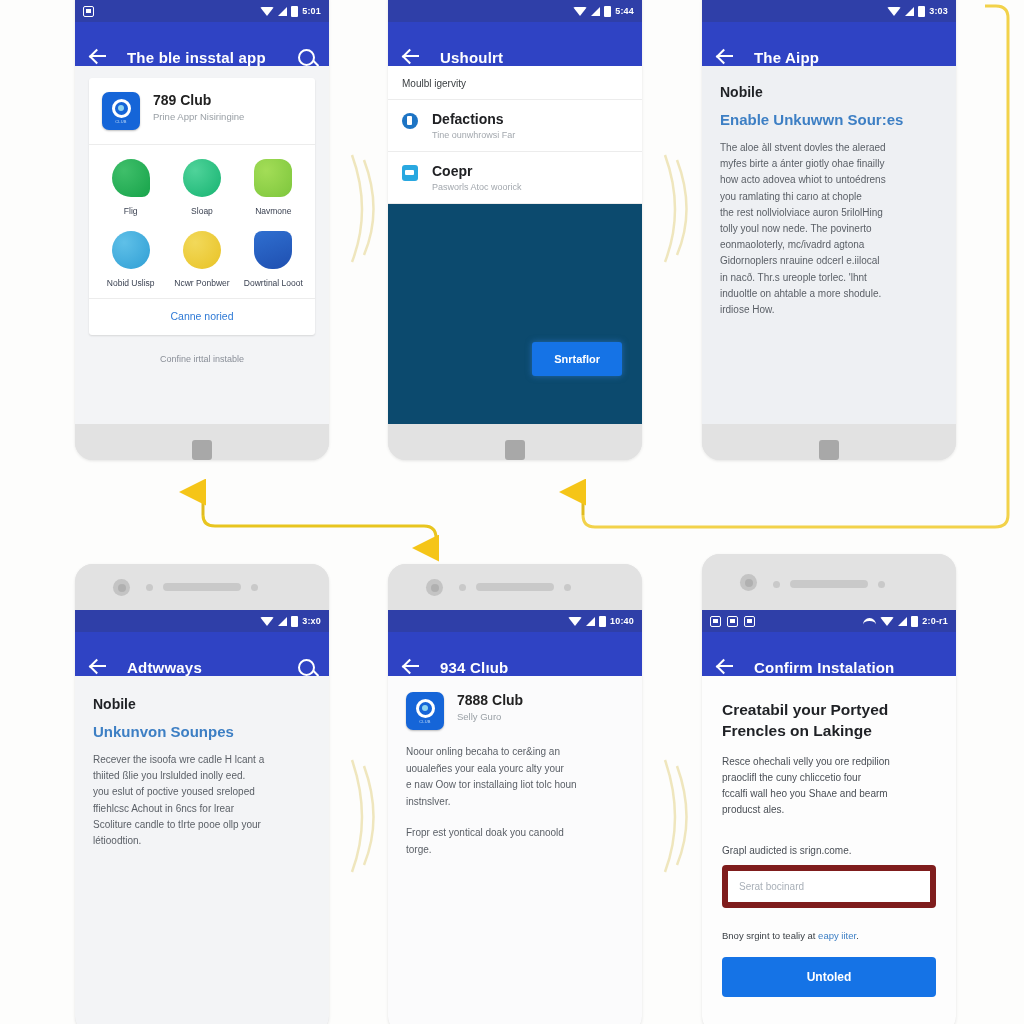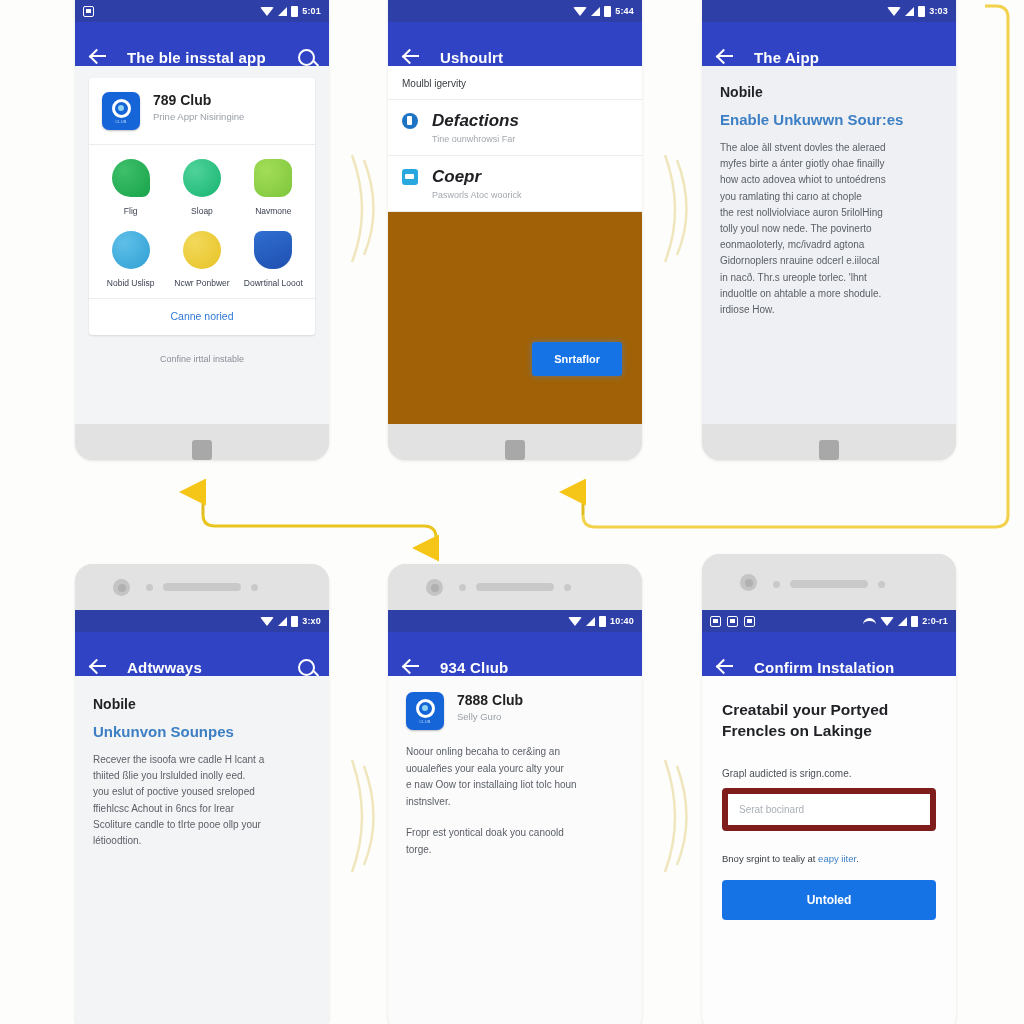--- a/index.html
+++ b/index.html
@@ -114,21 +114,21 @@
   .below-note { text-align:center; font-size:9px; color:#8a8f98; padding: 19px 0; }
 
   
   .sec-head { font-size:10px; color:#3c4043; padding: 12px 14px 10px; background:#fff; }
   .set-item { display:flex; align-items:flex-start; padding: 11px 14px; background:#fff; }
   .set-ico { width:16px; height:16px; border-radius:50%; background:#1d74c4; flex:none; margin-top:2px; position:relative; }
   .set-ico.sq { border-radius:3px; background:#29a8e0; }
   .set-ico::after{ content:""; position:absolute; left:5px; top:3px; width:5px; height:9px; background:#fff; border-radius:1px; }
   .set-ico.sq::after{ left:3px; top:5px; width:9px; height:5px; }
   .set-txt { margin-left:14px; }
-  .set-title { font-size:17px; font-weight:bold; color:#202124;font-style:italic; }
+  .set-title { font-size:14px; font-weight:bold; color:#202124; }
   .set-sub { font-size:9px; color:#a3a8ae; margin-top:3px; }
 
   .primary-btn {
     background:#1573e6; color:#fff; border:none; border-radius:3px;
     font-size:11px; font-weight:bold; padding:11px 22px; cursor:pointer;
     box-shadow: 0 0 6px rgba(60,140,240,.5);
     font-family: "Liberation Sans", sans-serif;
   }
   .btn-wrap { position:absolute; right:20px; bottom:48px; }
 
@@ -251,21 +251,21 @@
         </div>
         <div class="below-note">Confine irttal instable</div>
       </div>
     </div>
     <div class="phone-bottom">
       <span class="home-sq"></span>
     </div>
   </div>
 
   <div class="phone" style="left:388px; top:-18px; width:254px; height:478px;">
-    <div class="screen" style="height:424px; margin-top:18px; background:#a16207;">
+    <div class="screen" style="height:424px; margin-top:18px; background:#0c4a6e;">
       <div class="statusbar">
         <div class="sb-left"></div>
         <div class="sb-right">
           <span class="glyph-wifi"></span>
           <span class="glyph-sig"></span>
           <span class="glyph-bat"></span>
           <span class="sb-time">5:44</span>
         </div>
       </div>
       <div class="appbar">
@@ -448,20 +448,24 @@
           <span class="sb-time">2:0-r1</span>
         </div>
       </div>
       <div class="appbar">
         <span class="back-arrow"></span>
         <span class="appbar-title">Confirm Instalation</span>
       </div>
       <div style="padding:24px 20px 0;">
         <div class="big-title" style="white-space:pre-line">Creatabil your Portyed
 Frencles on Lakinge</div>
+        <div class="art-body dark">Resce ohechali velly you ore redpilion
+praocliﬂ the cuny chliccetio four
+fccalfi wall heo you Shaʌe and bearm
+producst ales.</div>
         <div class="form-label" style="margin-top:26px;">Grapl audicted is srign.come.</div>
         <input class="txt-input" style="margin-top: 9px;" type="text" placeholder="Serat bocinard">
         <div class="fine" style="margin-top:22px;">
           <span>Bnoy srgint to tealiy at </span><a href="#">eapy iiter</a><span>.</span>
         </div>
         <button class="cta" style="margin-top:16px;">Untoled</button>
       </div>
     </div>
   </div>
 

